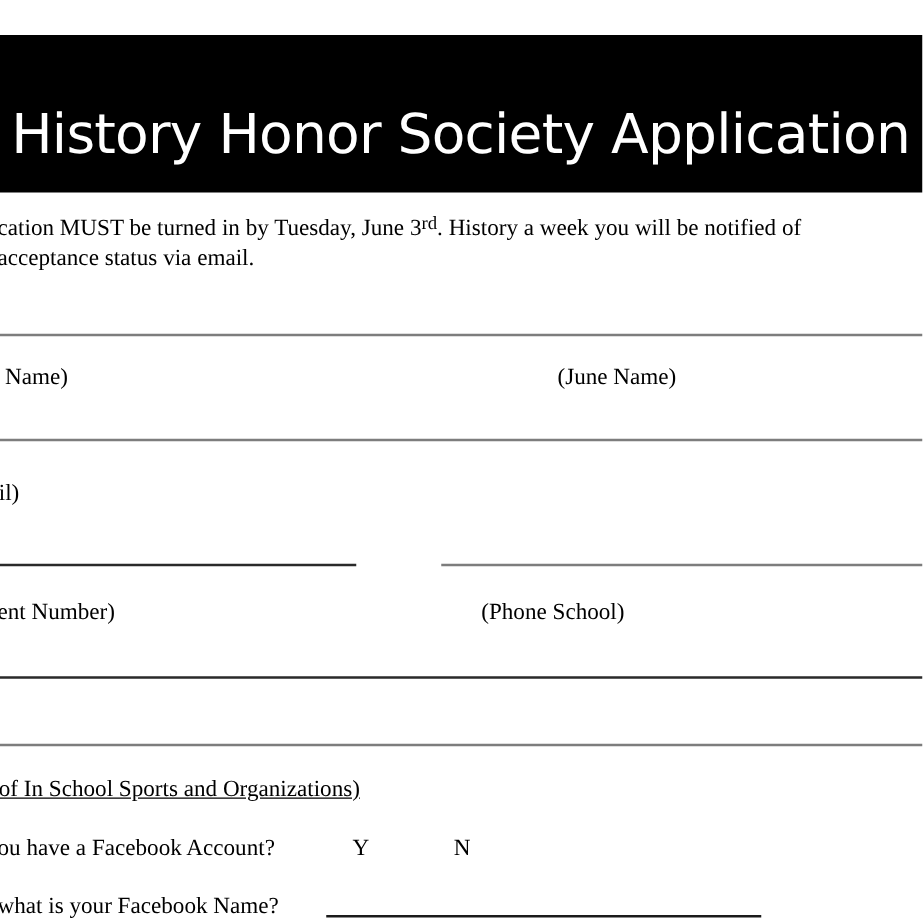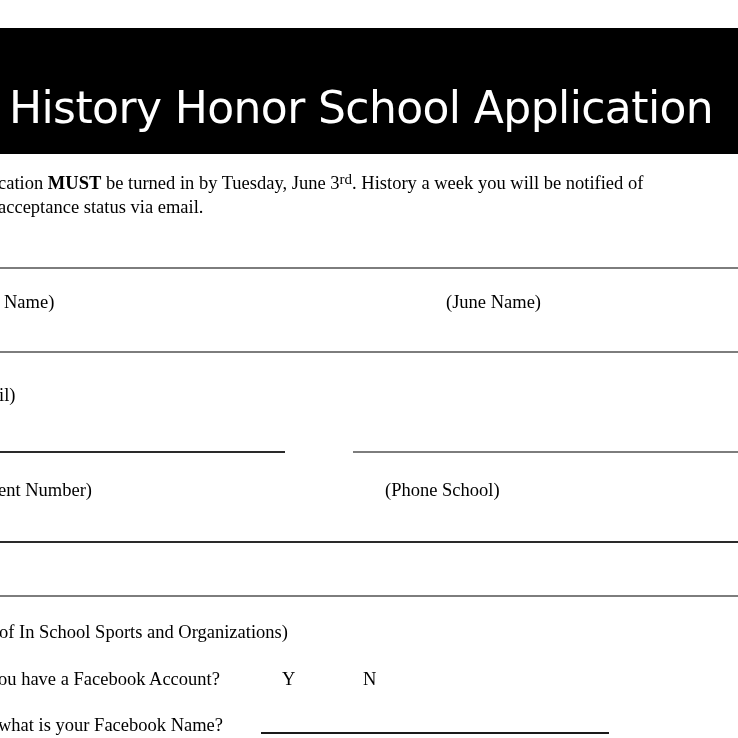--- a/index.html
+++ b/index.html
@@ -39,21 +39,21 @@
     .intro {
       position: absolute;
       left: -2px;
       top: 171px;
       width: 760px;
       font-size: 18.5px;
       line-height: 24px;
       white-space: nowrap;
     }
     .intro p { margin: 0; }
-    .intro b { font-weight: bold; }
+    .intro b { font-weight: normal; }
     .intro sup {
       font-size: 15px;
       vertical-align: top;
       position: relative;
       top: -4px;
     }
     .hline {
       position: absolute;
       height: 2px;
     }
@@ -77,21 +77,21 @@
       top: 732px;
       width: 348px;
       height: 2px;
       background: #1a1a1a;
     }
   </style>
 </head>
 <body>
 
 <div class="banner">
-  <h1 class="banner-title">History Honor School Application</h1>
+  <h1 class="banner-title">History Honor Society Application</h1>
 </div>
 
 <div class="intro">
   <p><span>cation </span><b>MUST</b><span> be turned in by Tuesday, June 3</span><sup>rd</sup><span>. History a week you will be notified of</span></p>
   <p>acceptance status via email.</p>
 </div>
 
 <div class="hline gray" style="left:0;top:267px;width:738px;"></div>
 <div class="label" style="left:4px;top:291px;">Name)</div>
 <div class="label" style="left:446px;top:291px;">(June Name)</div>
@@ -99,20 +99,20 @@
 <div class="hline gray" style="left:0;top:351px;width:738px;"></div>
 <div class="label" style="left:-1px;top:384px;">il)</div>
 
 <div class="hline dark" style="left:0;top:451px;width:285px;"></div>
 <div class="hline gray" style="left:353px;top:451px;width:385px;"></div>
 <div class="label" style="left:-2px;top:479px;">ent Number)</div>
 <div class="label" style="left:385px;top:479px;">(Phone School)</div>
 
 <div class="hline dark" style="left:0;top:541px;width:738px;"></div>
 <div class="hline gray" style="left:0;top:595px;width:738px;"></div>
-<div class="label" style="left:-1px;top:621px;">of In School Sports and Organizations)</div>
+<div class="label" style="left:-1px;top:621px;text-decoration:underline;">of In School Sports and Organizations)</div>
 
 <div class="label" style="left:-2px;top:668px;">ou have a Facebook Account?</div>
 <div class="yn" style="left:282px;top:668px;">Y</div>
 <div class="yn" style="left:363px;top:668px;">N</div>
 
 <div class="label" style="left:-2px;top:714px;"> what is your Facebook Name?</div>
 <div class="fb-underline"></div>
 
 </body></html>

